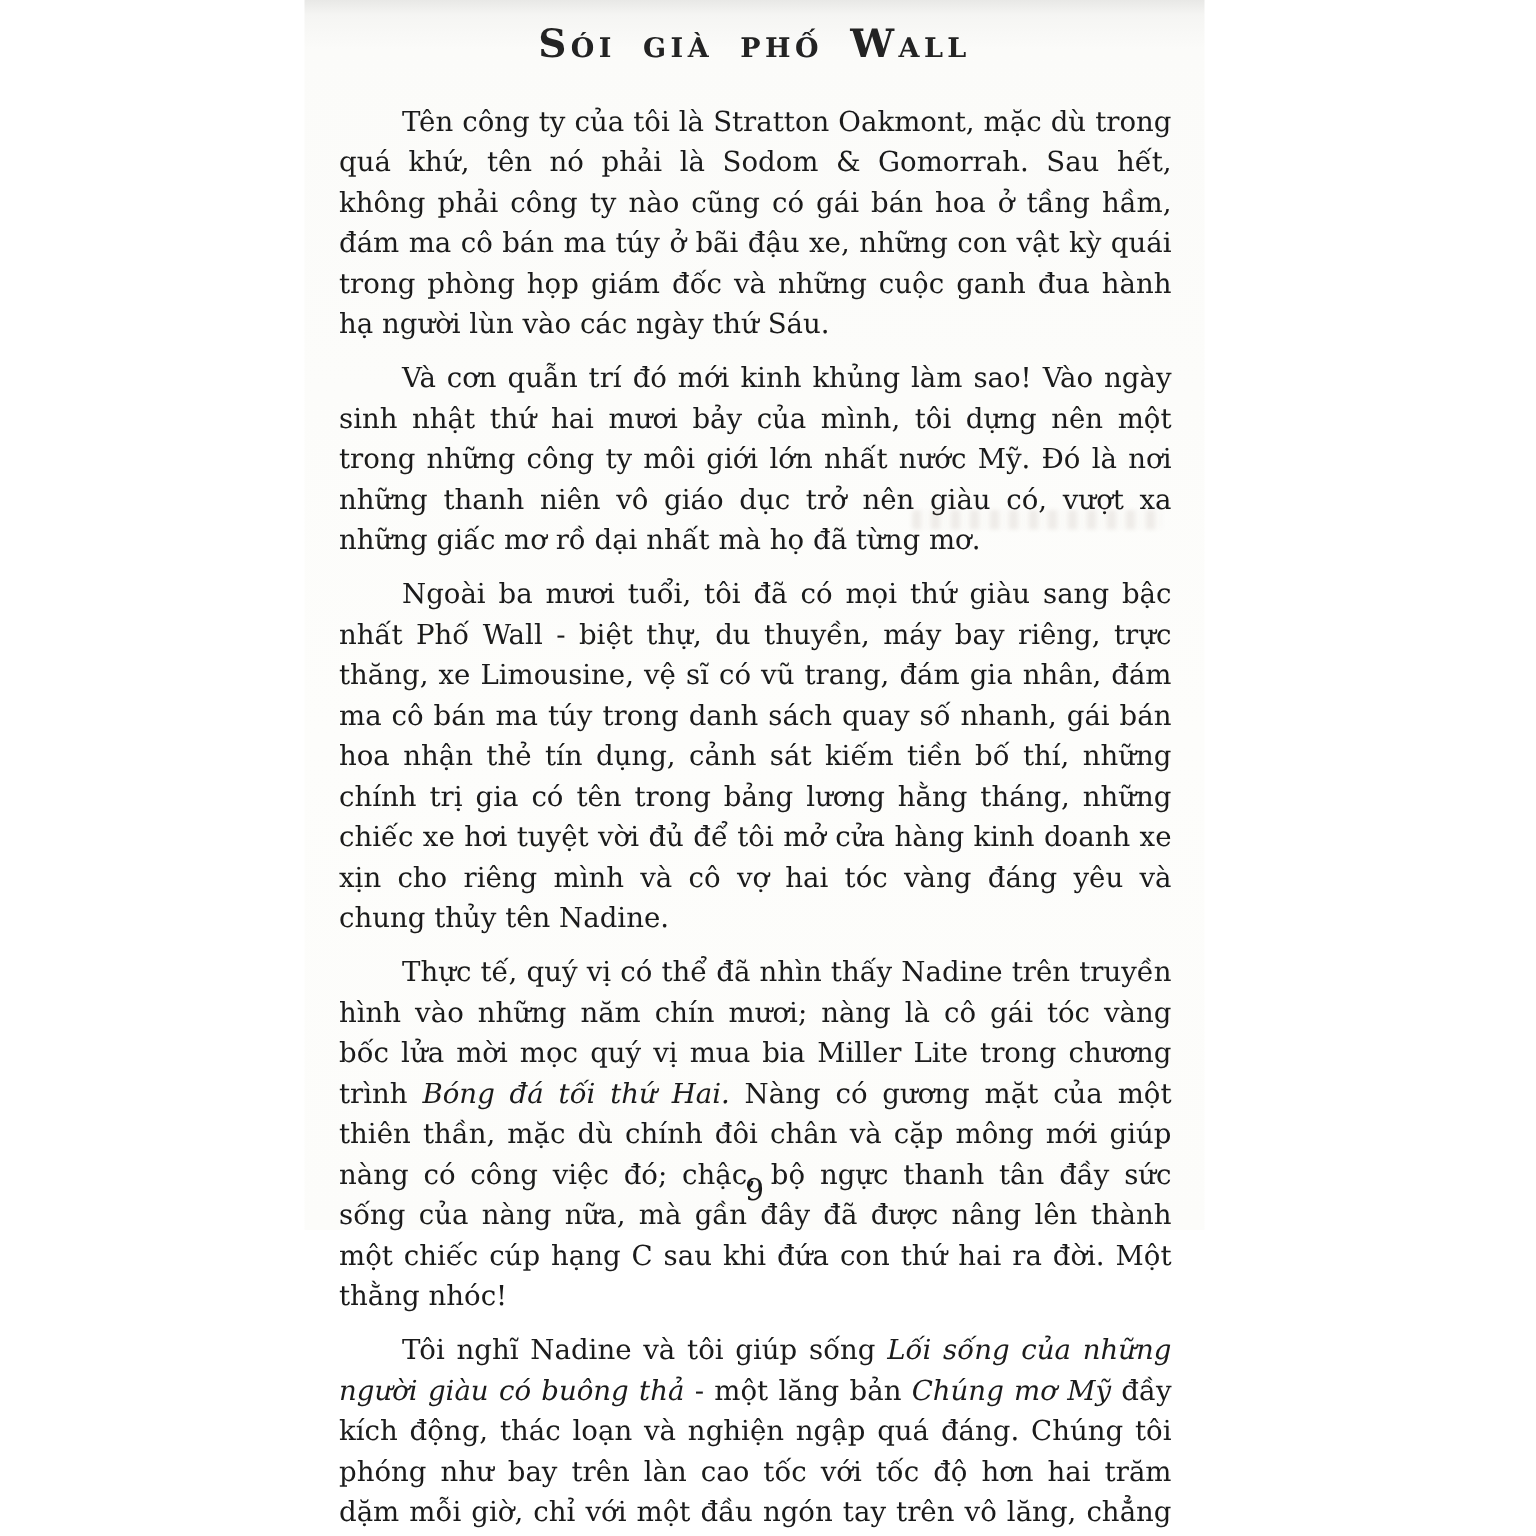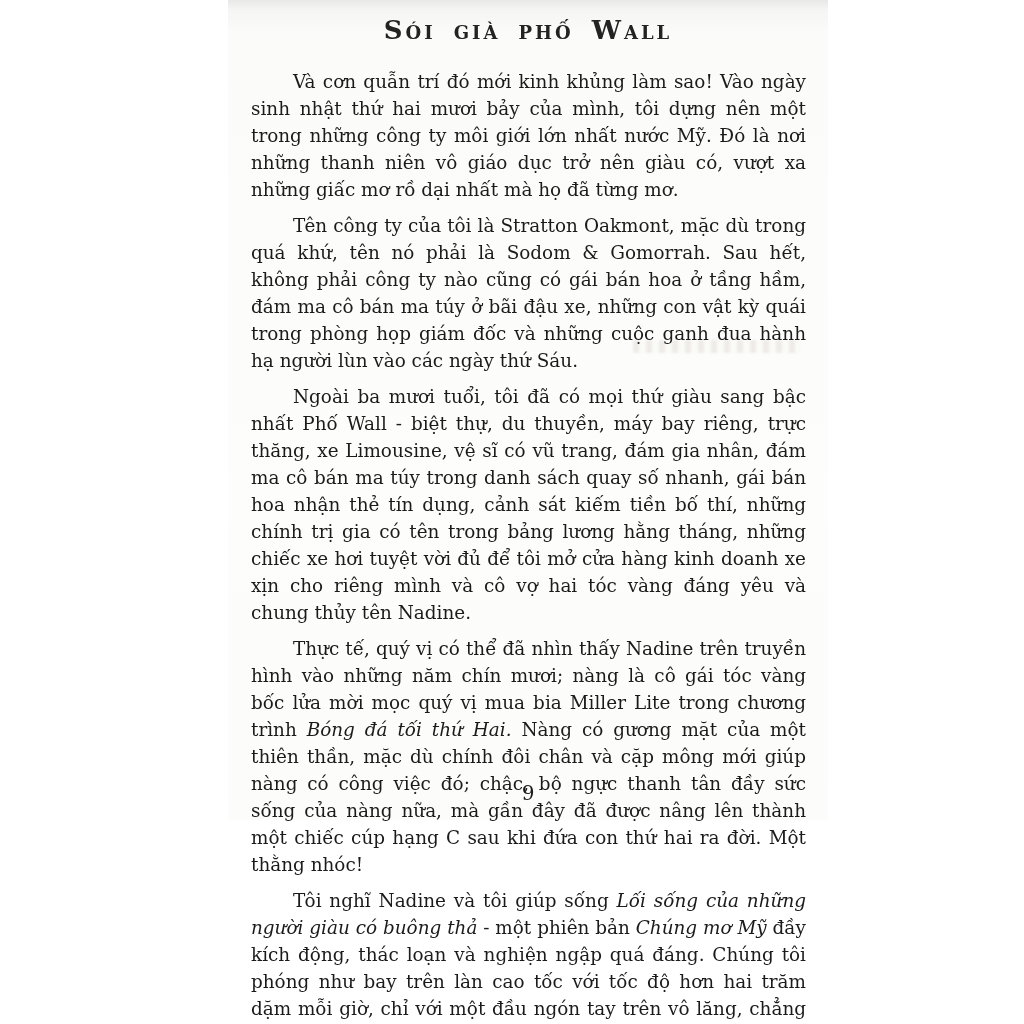--- a/index.html
+++ b/index.html
@@ -9,21 +9,21 @@
   }
   body {
     width: 1024px;
     height: 1024px;
     position: relative;
     overflow: hidden;
     font-family: "DejaVu Serif", serif;
   }
   .scan-page {
     position: absolute;
-    left: 228px;
+    left: 203px;
     top: 0;
     width: 600px;
     height: 820px;
     box-sizing: border-box;
     background: linear-gradient(180deg, #e8e8e6 0%, #f5f5f3 1.2%, #fbfbf9 4%, #fdfdfb 60%, #fcfcfa 100%);
   }
   .page-header {
     margin: 15px 0 0 0;
     text-align: center;
     font-variant: small-caps;
@@ -70,24 +70,24 @@
   }
 </style>
 </head>
 <body>
 
 <div class="scan-page">
 
   <h1 class="page-header">Sói già phố Wall</h1>
 
   <div class="body-text">
+      <p><span>Tên công ty của tôi là Stratton Oakmont, mặc dù trong quá khứ, tên nó phải là Sodom &amp; Gomorrah. Sau hết, không phải công ty nào cũng có gái bán hoa ở tầng hầm, đám ma cô bán ma túy ở bãi đậu xe, những con vật kỳ quái trong phòng họp giám đốc và những cuộc ganh đua hành hạ người lùn vào các ngày thứ Sáu.</span></p>
       <p><span>Và cơn quẫn trí đó mới kinh khủng làm sao! Vào ngày sinh nhật thứ hai mươi bảy của mình, tôi dựng nên một trong những công ty môi giới lớn nhất nước Mỹ. Đó là nơi những thanh niên vô giáo dục trở nên giàu có, vượt xa những giấc mơ rồ dại nhất mà họ đã từng mơ.</span></p>
-      <p><span>Tên công ty của tôi là Stratton Oakmont, mặc dù trong quá khứ, tên nó phải là Sodom &amp; Gomorrah. Sau hết, không phải công ty nào cũng có gái bán hoa ở tầng hầm, đám ma cô bán ma túy ở bãi đậu xe, những con vật kỳ quái trong phòng họp giám đốc và những cuộc ganh đua hành hạ người lùn vào các ngày thứ Sáu.</span></p>
       <p><span>Ngoài ba mươi tuổi, tôi đã có mọi thứ giàu sang bậc nhất Phố Wall - biệt thự, du thuyền, máy bay riêng, trực thăng, xe Limousine, vệ sĩ có vũ trang, đám gia nhân, đám ma cô bán ma túy trong danh sách quay số nhanh, gái bán hoa nhận thẻ tín dụng, cảnh sát kiếm tiền bố thí, những chính trị gia có tên trong bảng lương hằng tháng, những chiếc xe hơi tuyệt vời đủ để tôi mở cửa hàng kinh doanh xe xịn cho riêng mình và cô vợ hai tóc vàng đáng yêu và chung thủy tên Nadine.</span></p>
       <p><span>Thực tế, quý vị có thể đã nhìn thấy Nadine trên truyền hình vào những năm chín mươi; nàng là cô gái tóc vàng bốc lửa mời mọc quý vị mua bia Miller Lite trong chương trình </span><em>Bóng đá tối thứ Hai.</em><span> Nàng có gương mặt của một thiên thần, mặc dù chính đôi chân và cặp mông mới giúp nàng có công việc đó; chậc, bộ ngực thanh tân đầy sức sống của nàng nữa, mà gần đây đã được nâng lên thành một chiếc cúp hạng C sau khi đứa con thứ hai ra đời. Một thằng nhóc!</span></p>
-      <p><span>Tôi nghĩ Nadine và tôi giúp sống </span><em>Lối sống của những người giàu có buông thả</em><span> - một phiên bản </span><em>Chúng mơ Mỹ</em><span> đầy kích động, thác loạn và nghiện ngập quá đáng. Chúng tôi phóng như bay trên làn cao tốc với tốc độ hơn hai trăm dặm mỗi giờ, chỉ với một đầu ngón tay trên vô lăng, chẳng hề bật đèn tín hiệu và không ngoái lại nhìn (Ai muốn</span></p>
+      <p><span>Tôi nghĩ Nadine và tôi giúp sống </span><em>Lối sống của những người giàu có buông thả</em><span> - một lăng bản </span><em>Chúng mơ Mỹ</em><span> đầy kích động, thác loạn và nghiện ngập quá đáng. Chúng tôi phóng như bay trên làn cao tốc với tốc độ hơn hai trăm dặm mỗi giờ, chỉ với một đầu ngón tay trên vô lăng, chẳng hề bật đèn tín hiệu và không ngoái lại nhìn (Ai muốn</span></p>
     </div>
 
   <div class="bleed-artifact"></div>
 
   <div class="page-number">9</div>
 
 </div>
 
 </body></html>

